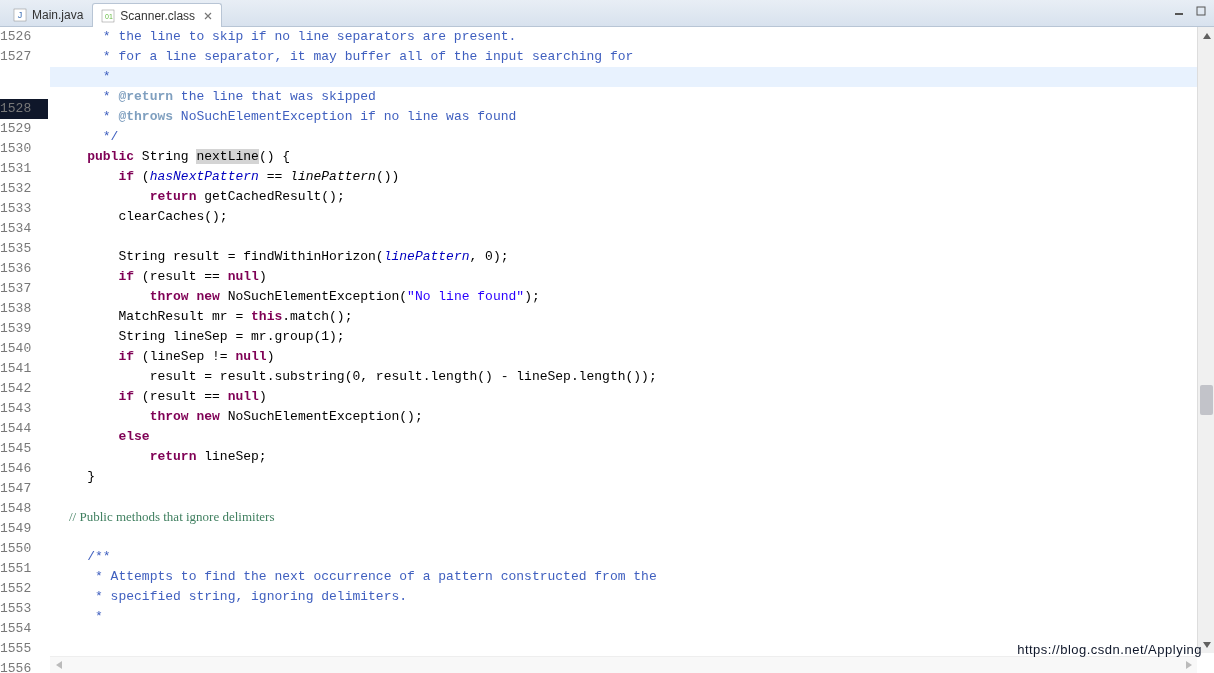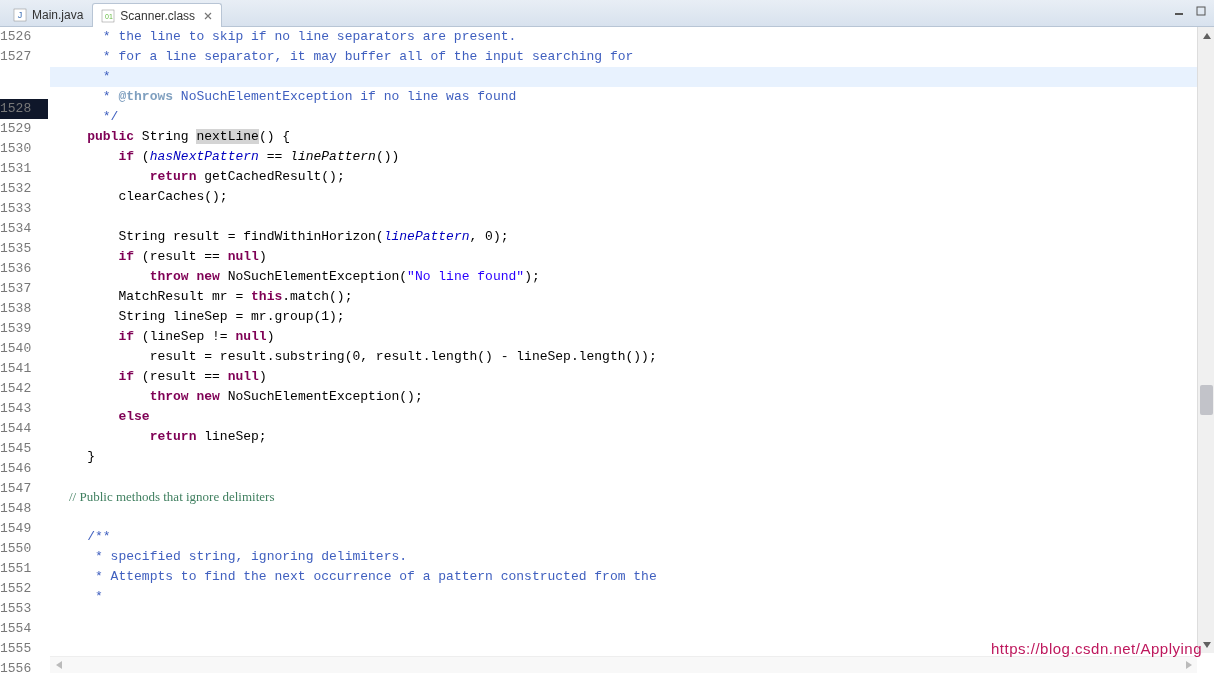--- a/index.html
+++ b/index.html
@@ -164,23 +164,23 @@
   align-items: center;
   justify-content: center;
   color: #999;
   font-size: 10px;
   cursor: pointer;
 }
 .watermark {
   position: absolute;
   right: 12px;
   bottom: 16px;
-  color: #be185d;
+  color: #0f172a;
   font-family: "Segoe UI", Arial, sans-serif;
-  font-size: 15px;
+  font-size: 13px;
   letter-spacing: 0.5px;
   pointer-events: none;
 }
 </style>
 </head>
 <body>
 
 <div class="tab-bar">
   <div class="tab inactive">
     <span class="tab-icon">
@@ -250,20 +250,21 @@
       <div class="ln">1552</div>
       <div class="ln">1553</div>
       <div class="ln">1554</div>
       <div class="ln">1555</div>
       <div class="ln">1556</div>
     </div>
   <div class="code-content">
     <div class="line"><span class="javadoc">     <span> * the line to skip if no line separators are present.</span></span></div>
     <div class="line"><span class="javadoc">     <span> * for a line separator, it may buffer all of the input searching for</span></span></div>
     <div class="line highlight"><span class="javadoc">     <span> *</span></span></div>
+    <div class="line"><span class="javadoc">     <span> * </span><span class="tag">@return</span><span> the line that was skipped</span></span></div>
     <div class="line"><span class="javadoc">     <span> * </span><span class="tag">@throws</span><span> NoSuchElementException if no line was found</span></span></div>
     <div class="line"><span class="javadoc">     <span> */</span></span></div>
     <div class="line">    <span class="kw">public</span><span> String </span><span class="method-decl">nextLine</span><span>() {</span></div>
     <div class="line">    <span>    </span><span class="kw">if</span><span> (</span><span class="field">hasNextPattern</span><span> == </span><span style="font-style:italic">linePattern</span><span>())</span></div>
     <div class="line">    <span>        </span><span class="kw">return</span><span> getCachedResult();</span></div>
     <div class="line">    <span>    clearCaches();</span></div>
     <div class="line"></div>
     <div class="line">    <span>    String result = findWithinHorizon(</span><span class="field">linePattern</span><span>, 0);</span></div>
     <div class="line">    <span>    </span><span class="kw">if</span><span> (result == </span><span class="kw">null</span><span>)</span></div>
     <div class="line">    <span>        </span><span class="kw">throw</span><span> </span><span class="kw">new</span><span> NoSuchElementException(</span><span class="str">"No line found"</span><span>);</span></div>
@@ -273,22 +274,22 @@
     <div class="line">    <span>        result = result.substring(0, result.length() - lineSep.length());</span></div>
     <div class="line">    <span>    </span><span class="kw">if</span><span> (result == </span><span class="kw">null</span><span>)</span></div>
     <div class="line">    <span>        </span><span class="kw">throw</span><span> </span><span class="kw">new</span><span> NoSuchElementException();</span></div>
     <div class="line">    <span>    </span><span class="kw">else</span></div>
     <div class="line">    <span>        </span><span class="kw">return</span><span> lineSep;</span></div>
     <div class="line">    <span>}</span></div>
     <div class="line"></div>
     <div class="line"><span class="comment">    <span>// Public methods that ignore delimiters</span></span></div>
     <div class="line"></div>
     <div class="line"><span class="javadoc">    <span>/**</span></span></div>
+    <div class="line"><span class="javadoc">    <span> * Attempts to find the next occurrence of a pattern constructed from the</span></span></div>
     <div class="line"><span class="javadoc">    <span> * specified string, ignoring delimiters.</span></span></div>
-    <div class="line"><span class="javadoc">    <span> * Attempts to find the next occurrence of a pattern constructed from the</span></span></div>
     <div class="line"><span class="javadoc">    <span> *</span></span></div>
   </div>
 </div>
 
 <div class="vscroll">
   <div class="vscroll-btn">
     <svg width="8" height="6" viewBox="0 0 8 6">
         <path d="M4 0 L8 6 L0 6 Z" fill="#606060"></path>
       </svg>
   </div>

